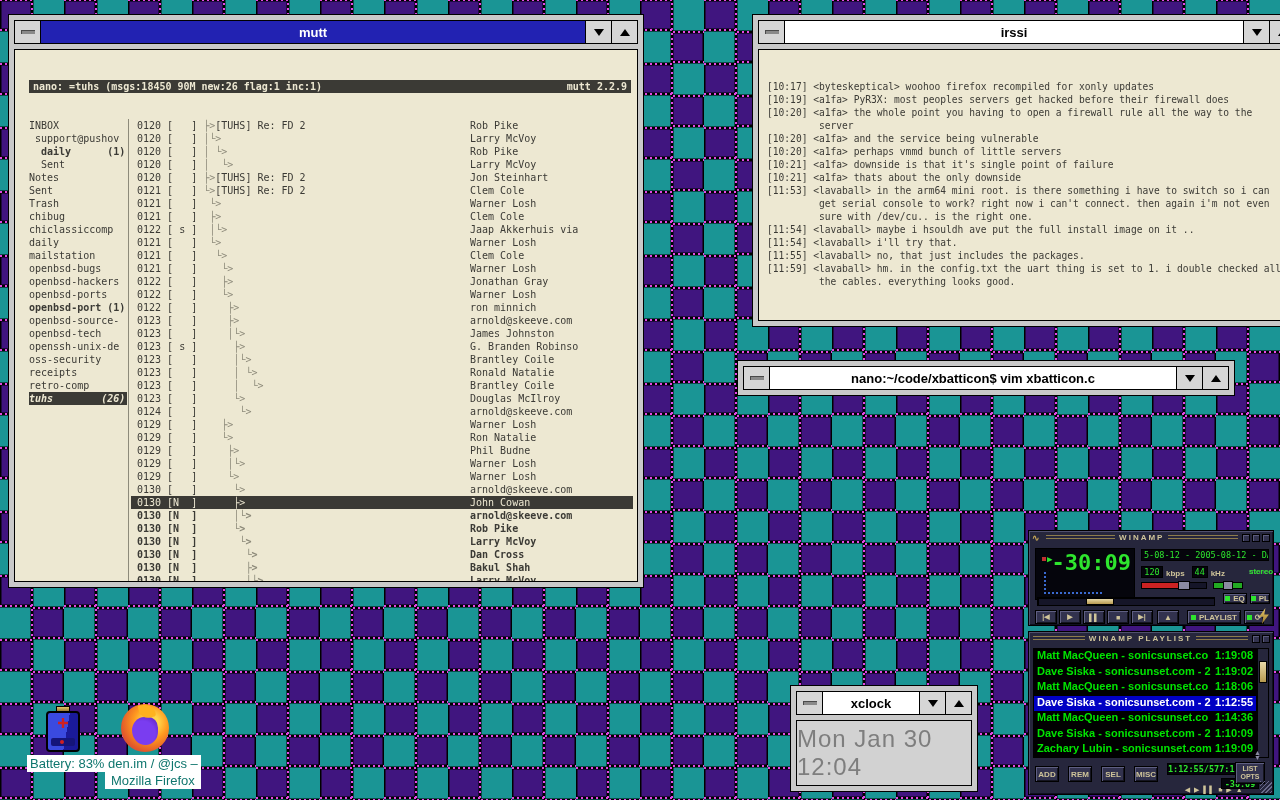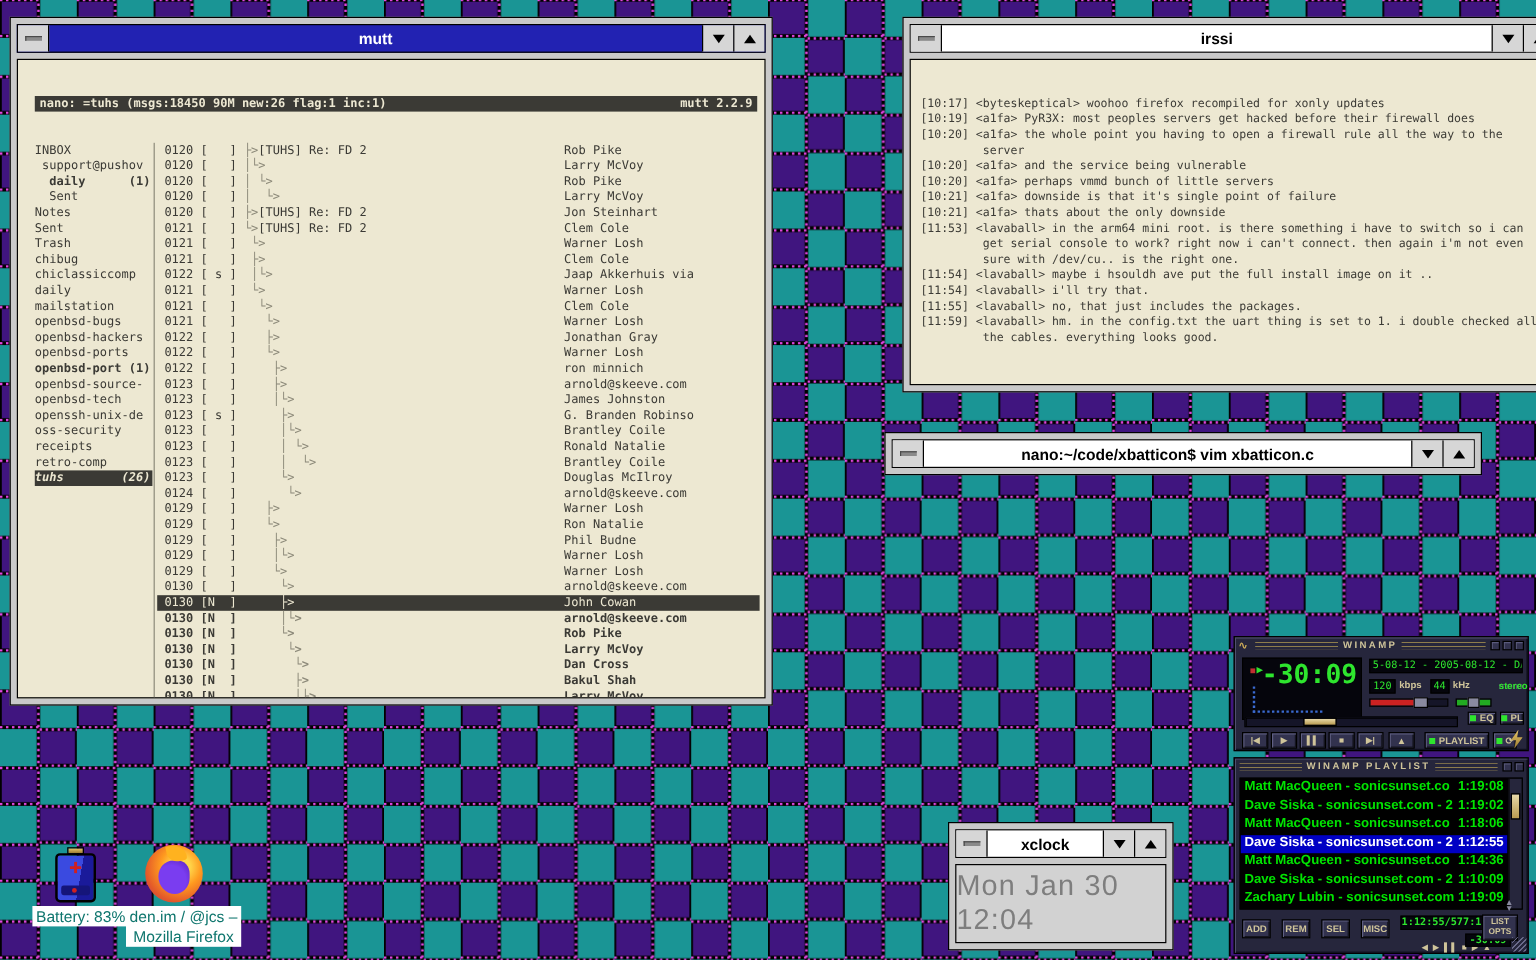--- a/index.html
+++ b/index.html
@@ -182,21 +182,21 @@
     <span style="position:absolute; left:6px; top:8px; width:4px; height:4px; background:#c03030;"></span>
     <span style="position:absolute; left:11px; top:5px; color:#2ee52e; font-size:9px;">▶</span>
     <span style="position:absolute; right:3px; top:1px; font-size:22px; font-weight:bold;">-30:09</span>
     <span style="position:absolute; left:8px; bottom:5px; width:58px; height:22px; border-left:2px dotted #3a6ad0; border-bottom:2px dotted #3a6ad0;"></span>
   </div>
 
   <div class="lcd" style="position:absolute; left:112px; top:18px; width:128px; height:12px; border:1px solid #000; font-size:8.5px; line-height:11px; white-space:nowrap; overflow:hidden; padding-left:2px;">
     <span>5-08-12 - 2005-08-12 - DAVE &lt;1:</span>
   </div>
 
-  <div style="position:absolute; left:112px; top:35px; display:flex; align-items:flex-start; gap:3px;">
+  <div style="position:absolute; left:112px; top:35px; display:flex; align-items:flex-end; gap:3px;">
     <span class="lcd" style="width:22px; text-align:center; font-size:8.5px; border:1px solid #000;">120</span>
     <span style="color:#cfc49a; font-size:8px; font-weight:bold;">kbps</span>
     <span class="lcd" style="width:16px; text-align:center; font-size:8.5px; border:1px solid #000; margin-left:4px;">44</span>
     <span style="color:#cfc49a; font-size:8px; font-weight:bold;">kHz</span>
   </div>
   <span style="position:absolute; left:196px; top:36px; color:#5a5a72; font-size:8px; font-weight:normal;margin-left:24px;">mono</span>
   <span style="position:absolute; left:220px; top:36px; color:#2ee52e; font-size:8px; font-weight:bold;">stereo</span>
 
   <div style="position:absolute; left:112px; top:51px; width:66px; height:7px; background:linear-gradient(to right,#c22 0 62%,#151528 62%); border:1px solid #000;">
     <span style="position:absolute; left:36px; top:-2px; width:12px; height:9px; background:#8a8aa0; border:1px solid #000;"></span>

